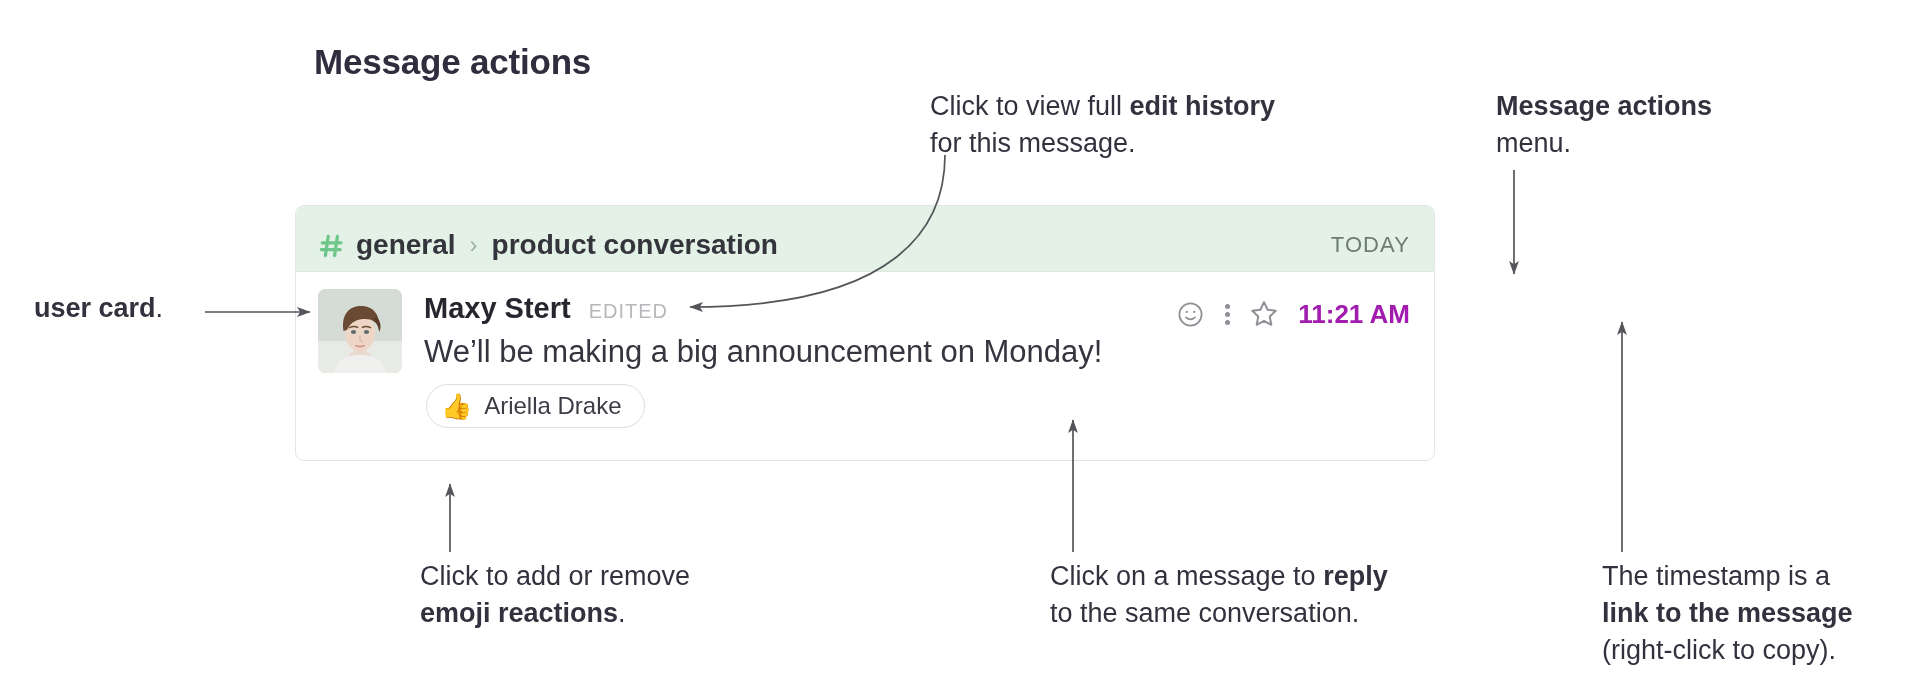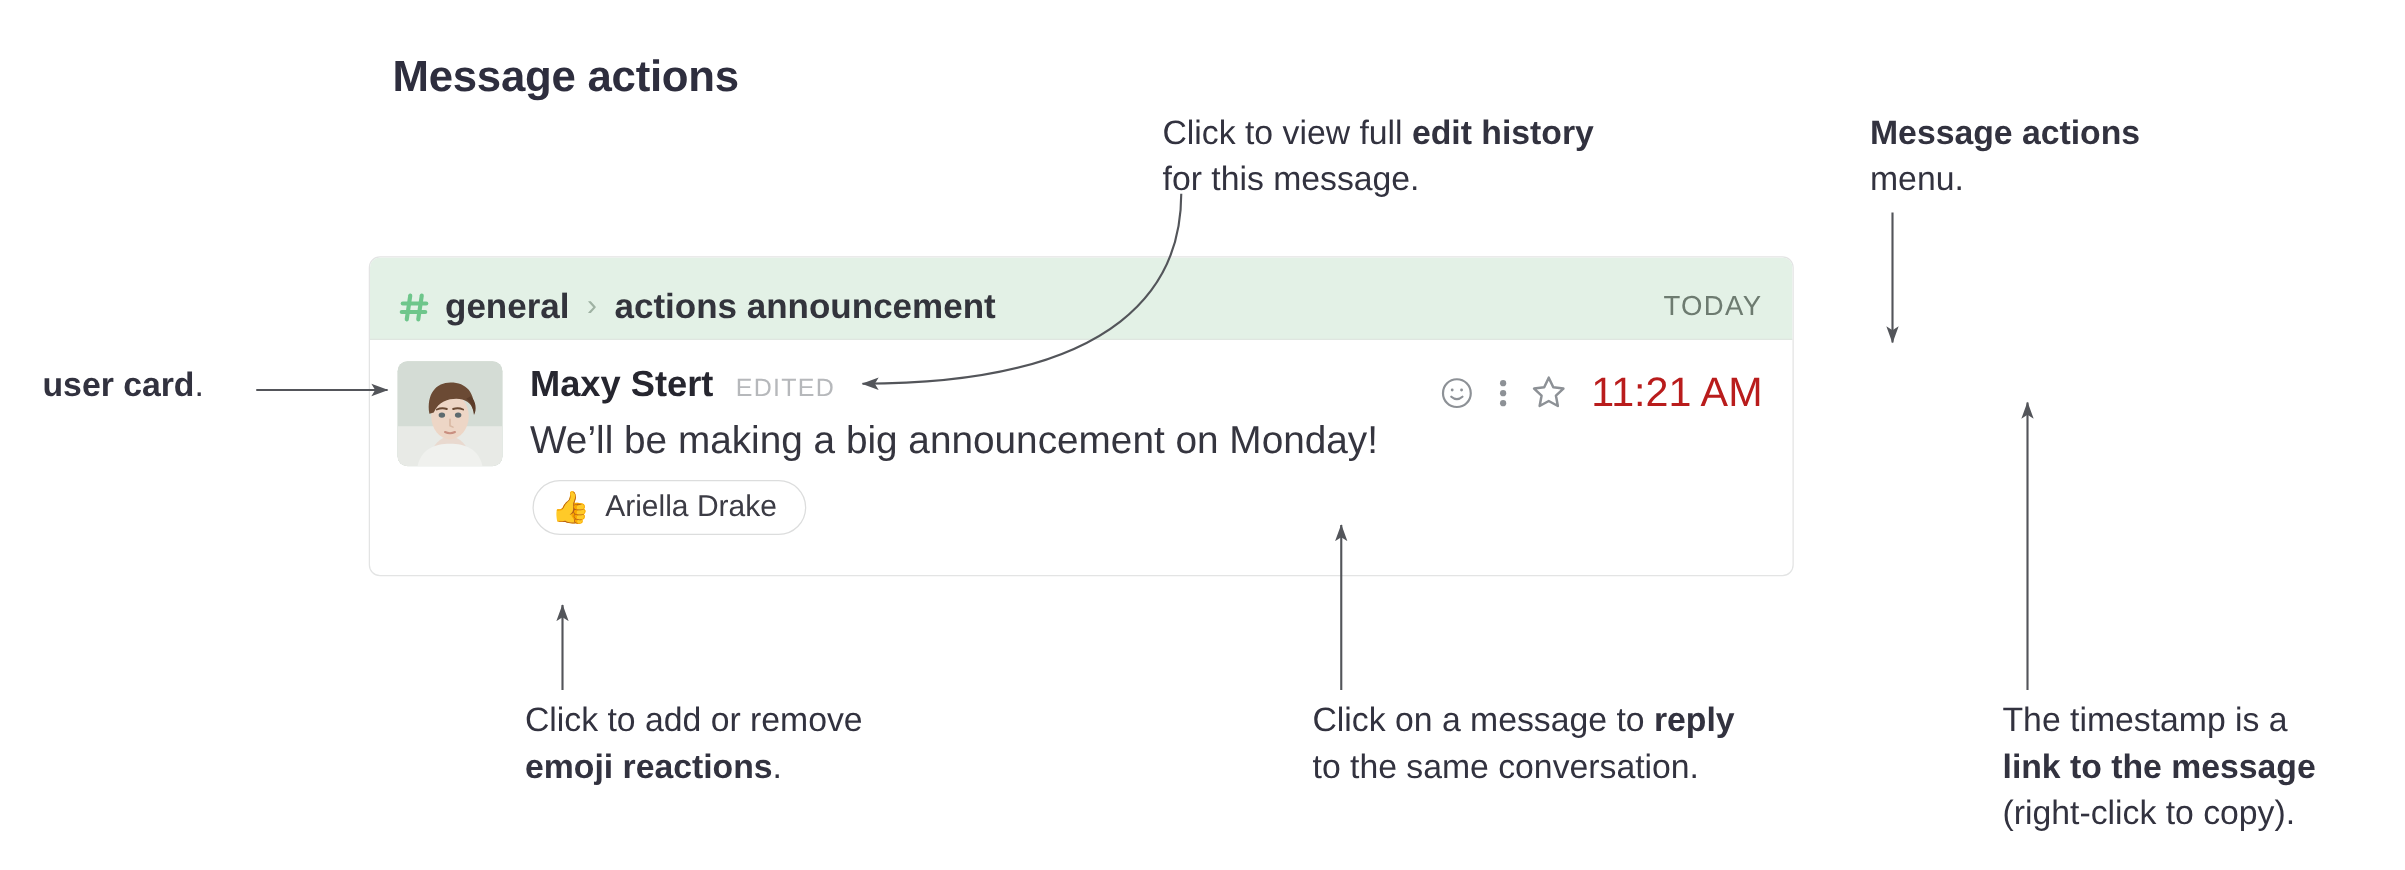--- a/index.html
+++ b/index.html
@@ -198,24 +198,25 @@
   }
   #kebab-menu { width: 30px; }
   #kebab-menu .dot {
     display: block;
     width: 5px; height: 5px;
     border-radius: 50%;
     background: #8d9196;
     margin: 3px auto;
   }
   #timestamp {
-    font-size: 33px;
-    color: #b91c1c;
+    font-size: 26px;
+    color: #a21caf;
     margin-left: 12px;
     white-space: nowrap;
+    font-weight: bold;
   }
 
   
   #connectors {
     position: absolute;
     left: 0; top: 0;
     width: 1924px;
     height: 696px;
     pointer-events: none;
   }
@@ -251,21 +252,21 @@
         <g stroke="#6ec68b" stroke-width="3.3" stroke-linecap="round">
           <line x1="10.2" y1="4.5" x2="7.4" y2="23.5"></line>
           <line x1="19.4" y1="4.5" x2="16.6" y2="23.5"></line>
           <line x1="4.2" y1="10.8" x2="23.0" y2="10.8"></line>
           <line x1="3.4" y1="17.6" x2="22.2" y2="17.6"></line>
         </g>
       </svg>
     </span>
     <span id="channel-name">general</span>
     <span id="breadcrumb-sep">›</span>
-    <span id="topic-name">actions announcement</span>
+    <span id="topic-name">product conversation</span>
     <span id="today-label">TODAY</span>
   </div>
 
   <div id="message-row">
 
     <div id="avatar">
       <svg width="84" height="84" viewBox="0 0 84 84">
         <rect width="84" height="84" fill="#d4dcd5"></rect>
         <rect y="52" width="84" height="32" fill="#e8eae6"></rect>
 

